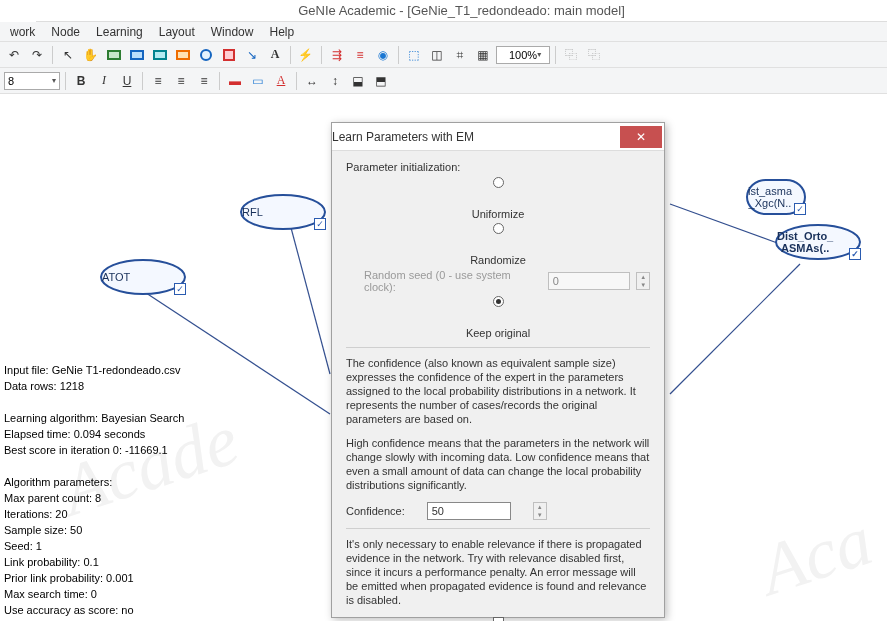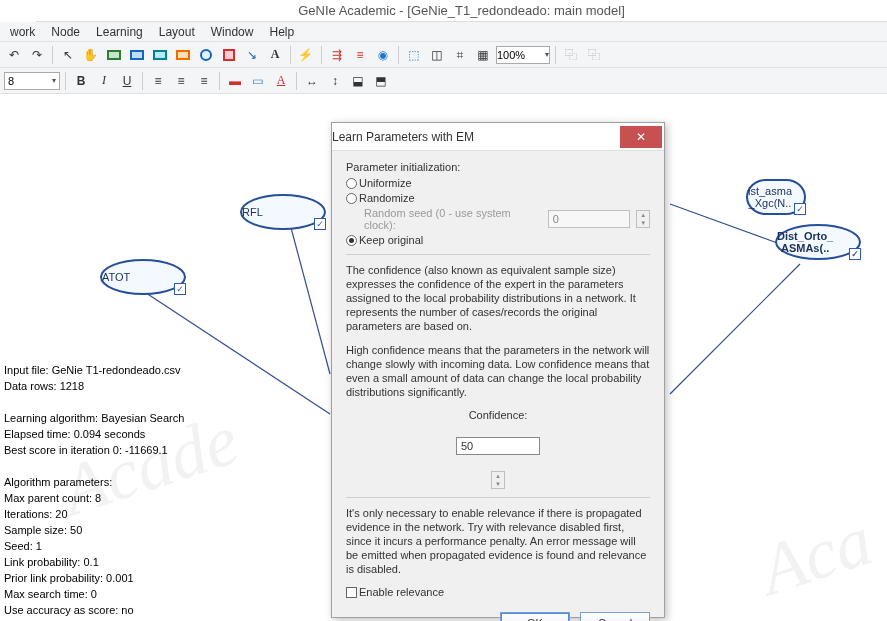--- a/index.html
+++ b/index.html
@@ -54,21 +54,21 @@
   }
   .sep { width:1px; height:18px; background:#ccc; margin:0 2px;}
   .shape-rect { width:14px;height:10px;border:2px solid #2e7d32; background:#c8e6c9; }
   .shape-rect.blue{border-color:#1565c0; background:#bbdefb;}
   .shape-rect.orange{border-color:#ef6c00;background:#ffe0b2;}
   .shape-rect.teal{border-color:#00838f;background:#b2ebf2;}
   .shape-circ { width:12px;height:12px;border:2px solid #1565c0;border-radius:50%; background:#e3f2fd;}
   .shape-square{width:12px;height:12px;border:2px solid #d32f2f;background:#ffcdd2;}
   .zoom {
     width:54px; height:18px; font-size:11px; border:1px solid #aaa; background:#fff;
-    display:flex; align-items:center; padding:0 0; justify-content:space-between;
+    display:flex; align-items:center; padding:0 12px; justify-content:space-between;
   }
   .zoom::after{content:"▾"; font-size:8px; color:#555;}
   .font-drop {
     width:56px; height:18px; font-size:11px; border:1px solid #aaa; background:#fff;
     display:flex;align-items:center;padding:0 3px;justify-content:space-between;
   }
   .font-drop::after{content:"▾";font-size:8px;color:#555;}
   .canvas {
     position:absolute; left:0; right:0; top:94px; bottom:0;
     background:#fff;
@@ -126,30 +126,30 @@
   }
   .dialog .dhead .dclose {
     width:42px; height:22px; background:#c75050; color:#fff;
     display:flex; align-items:center; justify-content:center; font-size:12px;
     margin-right:2px;
   }
   .dialog .dbody {
     padding:10px 14px 12px 14px;
     font-size:11px; color:#333;
   }
-  .radio-row, .chk-row { display:flex; align-items:center; gap:2px; margin:1px 0 3px 0;}
+  .radio-row, .chk-row { display:flex; align-items:center; gap:20px; margin:1px 0 3px 0;flex-direction:column;}
   .radio { width:11px; height:11px; border:1px solid #666; border-radius:50%; display:inline-flex; align-items:center; justify-content:center; background:#fff;}
   .radio.sel::after { content:""; width:5px;height:5px;border-radius:50%; background:#333;}
   .chkbox { width:11px;height:11px;border:1px solid #666;background:#fff; }
   .seed-row { display:flex; align-items:center; gap:6px; margin:1px 0 3px 18px; color:#9a9a9a;}
   .seed-input { width:84px; height:18px; border:1px solid #bfbfbf; background:#f7f7f7; color:#888; display:flex; align-items:center; padding:0 4px; font-size:11px;}
   .spin { width:14px;height:18px;border:1px solid #bfbfbf;background:#f0f0f0;display:flex;flex-direction:column;}
   .spin div{flex:1;font-size:6px;text-align:center;line-height:8px;color:#888;}
   .hr { border:none; border-top:1px solid #cfcfcf; margin:8px 0;}
-  .conf-row { display:flex; align-items:center; gap:16px; margin-top:6px;flex-direction:column;}
+  .conf-row { display:flex; align-items:center; gap:22px; margin-top:6px;}
   .conf-input { width:84px; height:18px; border:1px solid #888; background:#fff; display:flex; align-items:center; padding:0 4px; font-size:11px;}
   .btnrow { display:flex; justify-content:flex-end; gap:10px; margin-top:14px;}
   .btn {
     width:70px; height:21px; border:1px solid #7a9fd4; background:linear-gradient(#fefefe,#e6eef8);
     font-size:11px; display:flex; align-items:center; justify-content:center;
   }
   .btn.default { box-shadow:0 0 0 1px #4a8fe0 inset;}
   .section-label { margin-bottom:4px; }
   .para { line-height:14px; margin:0 0 10px 0;}
 </style>

